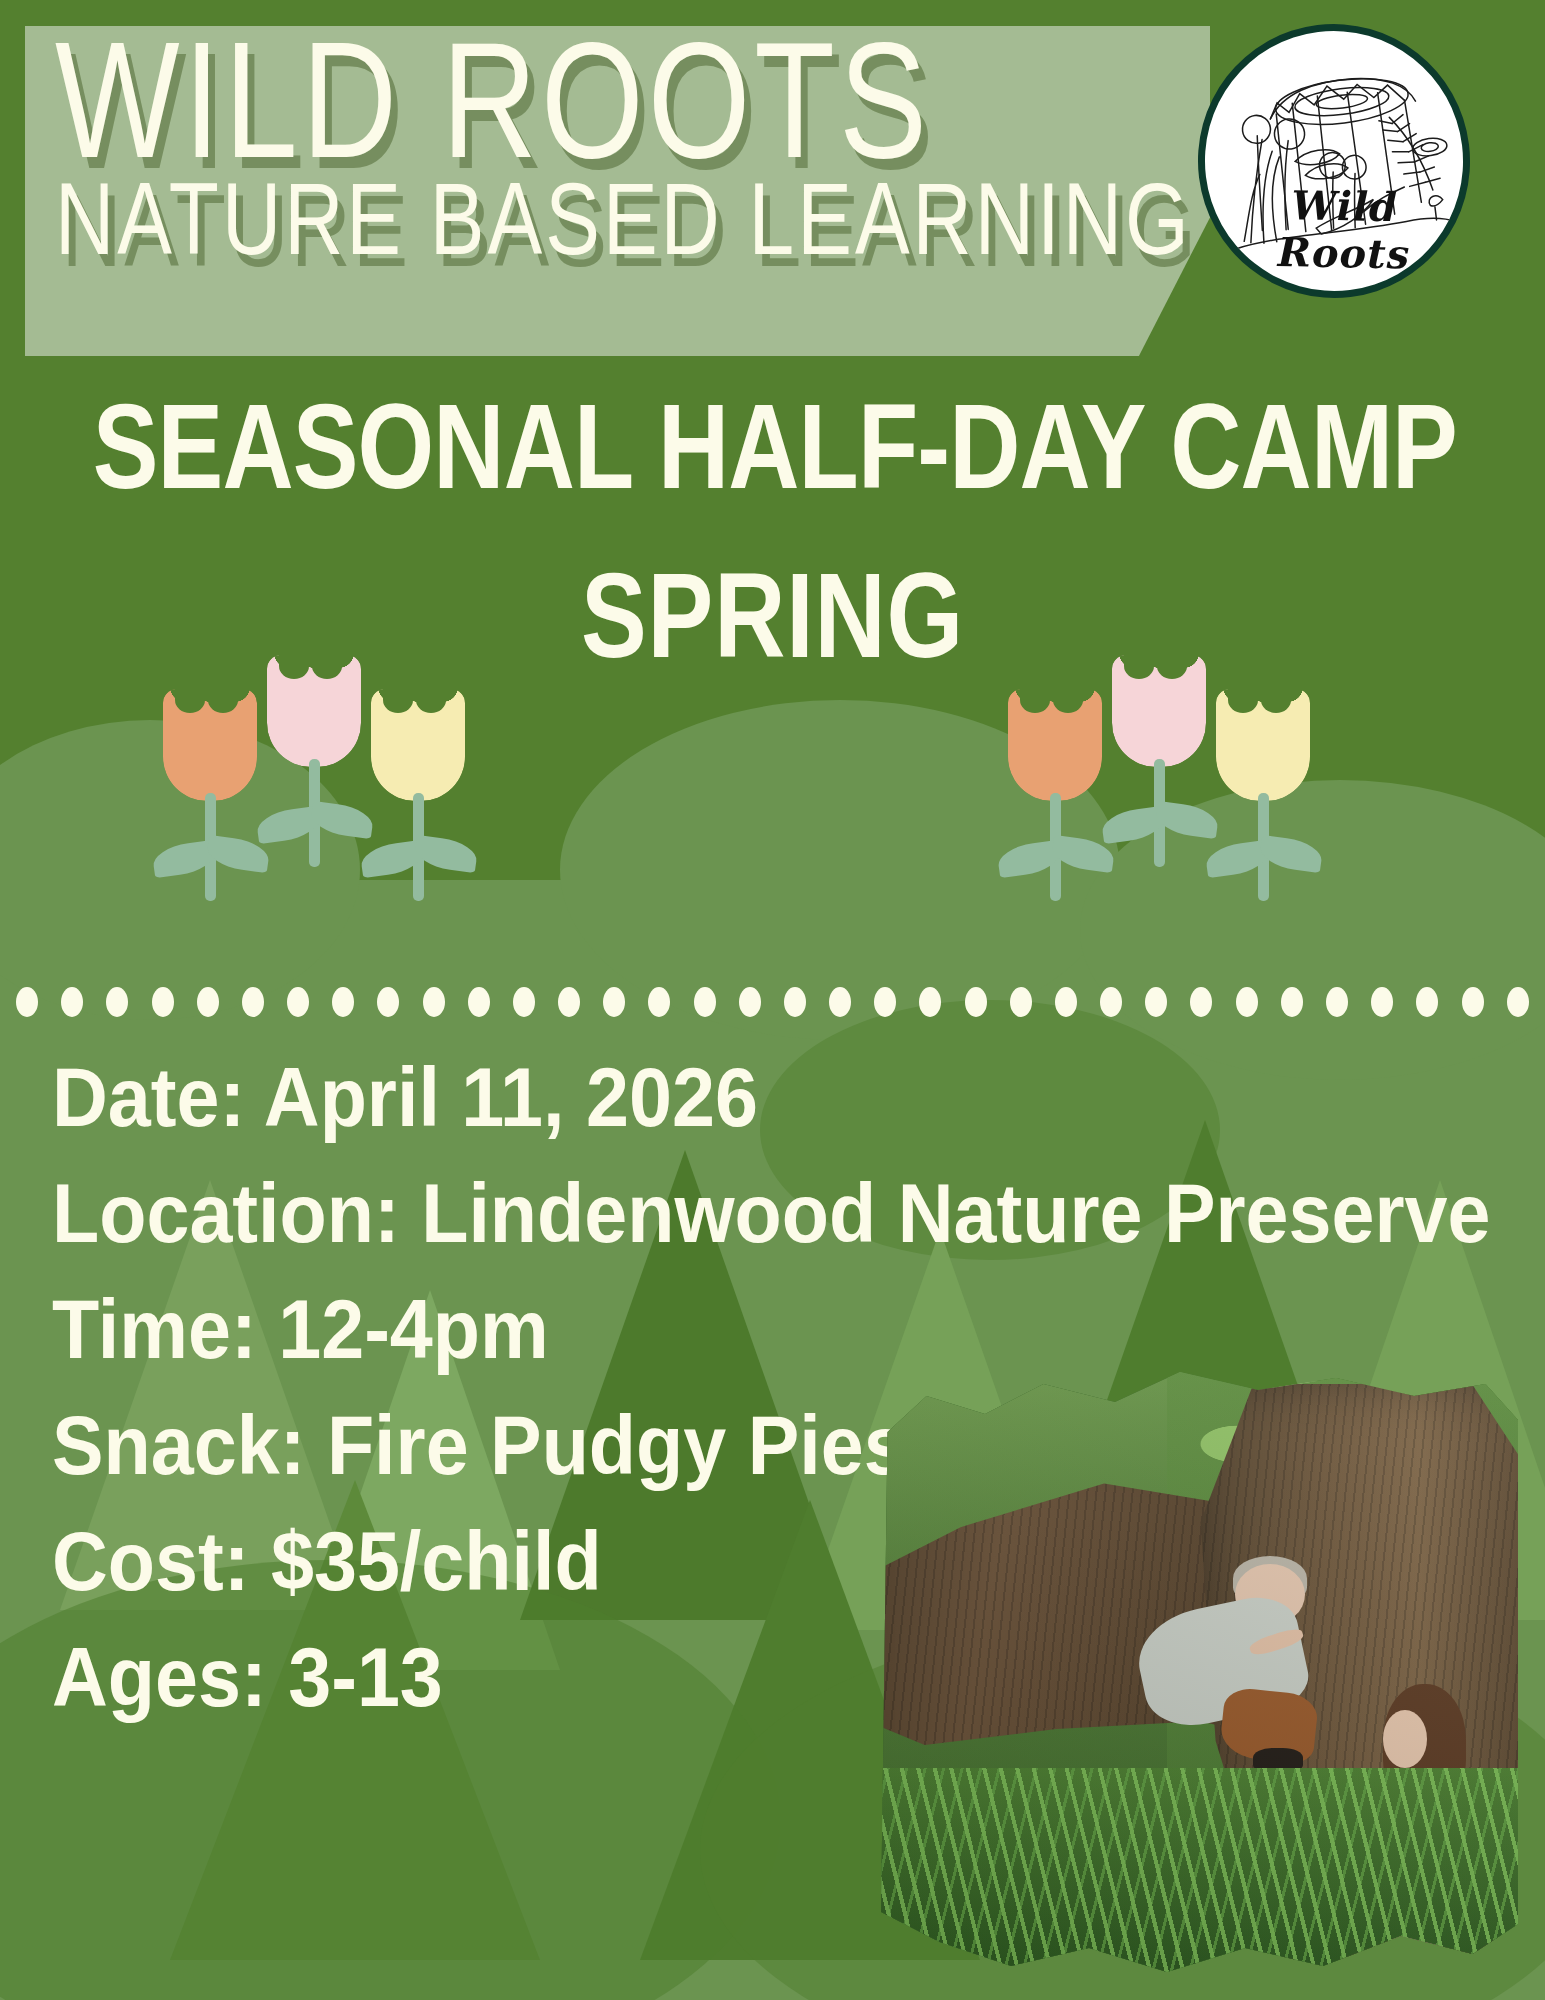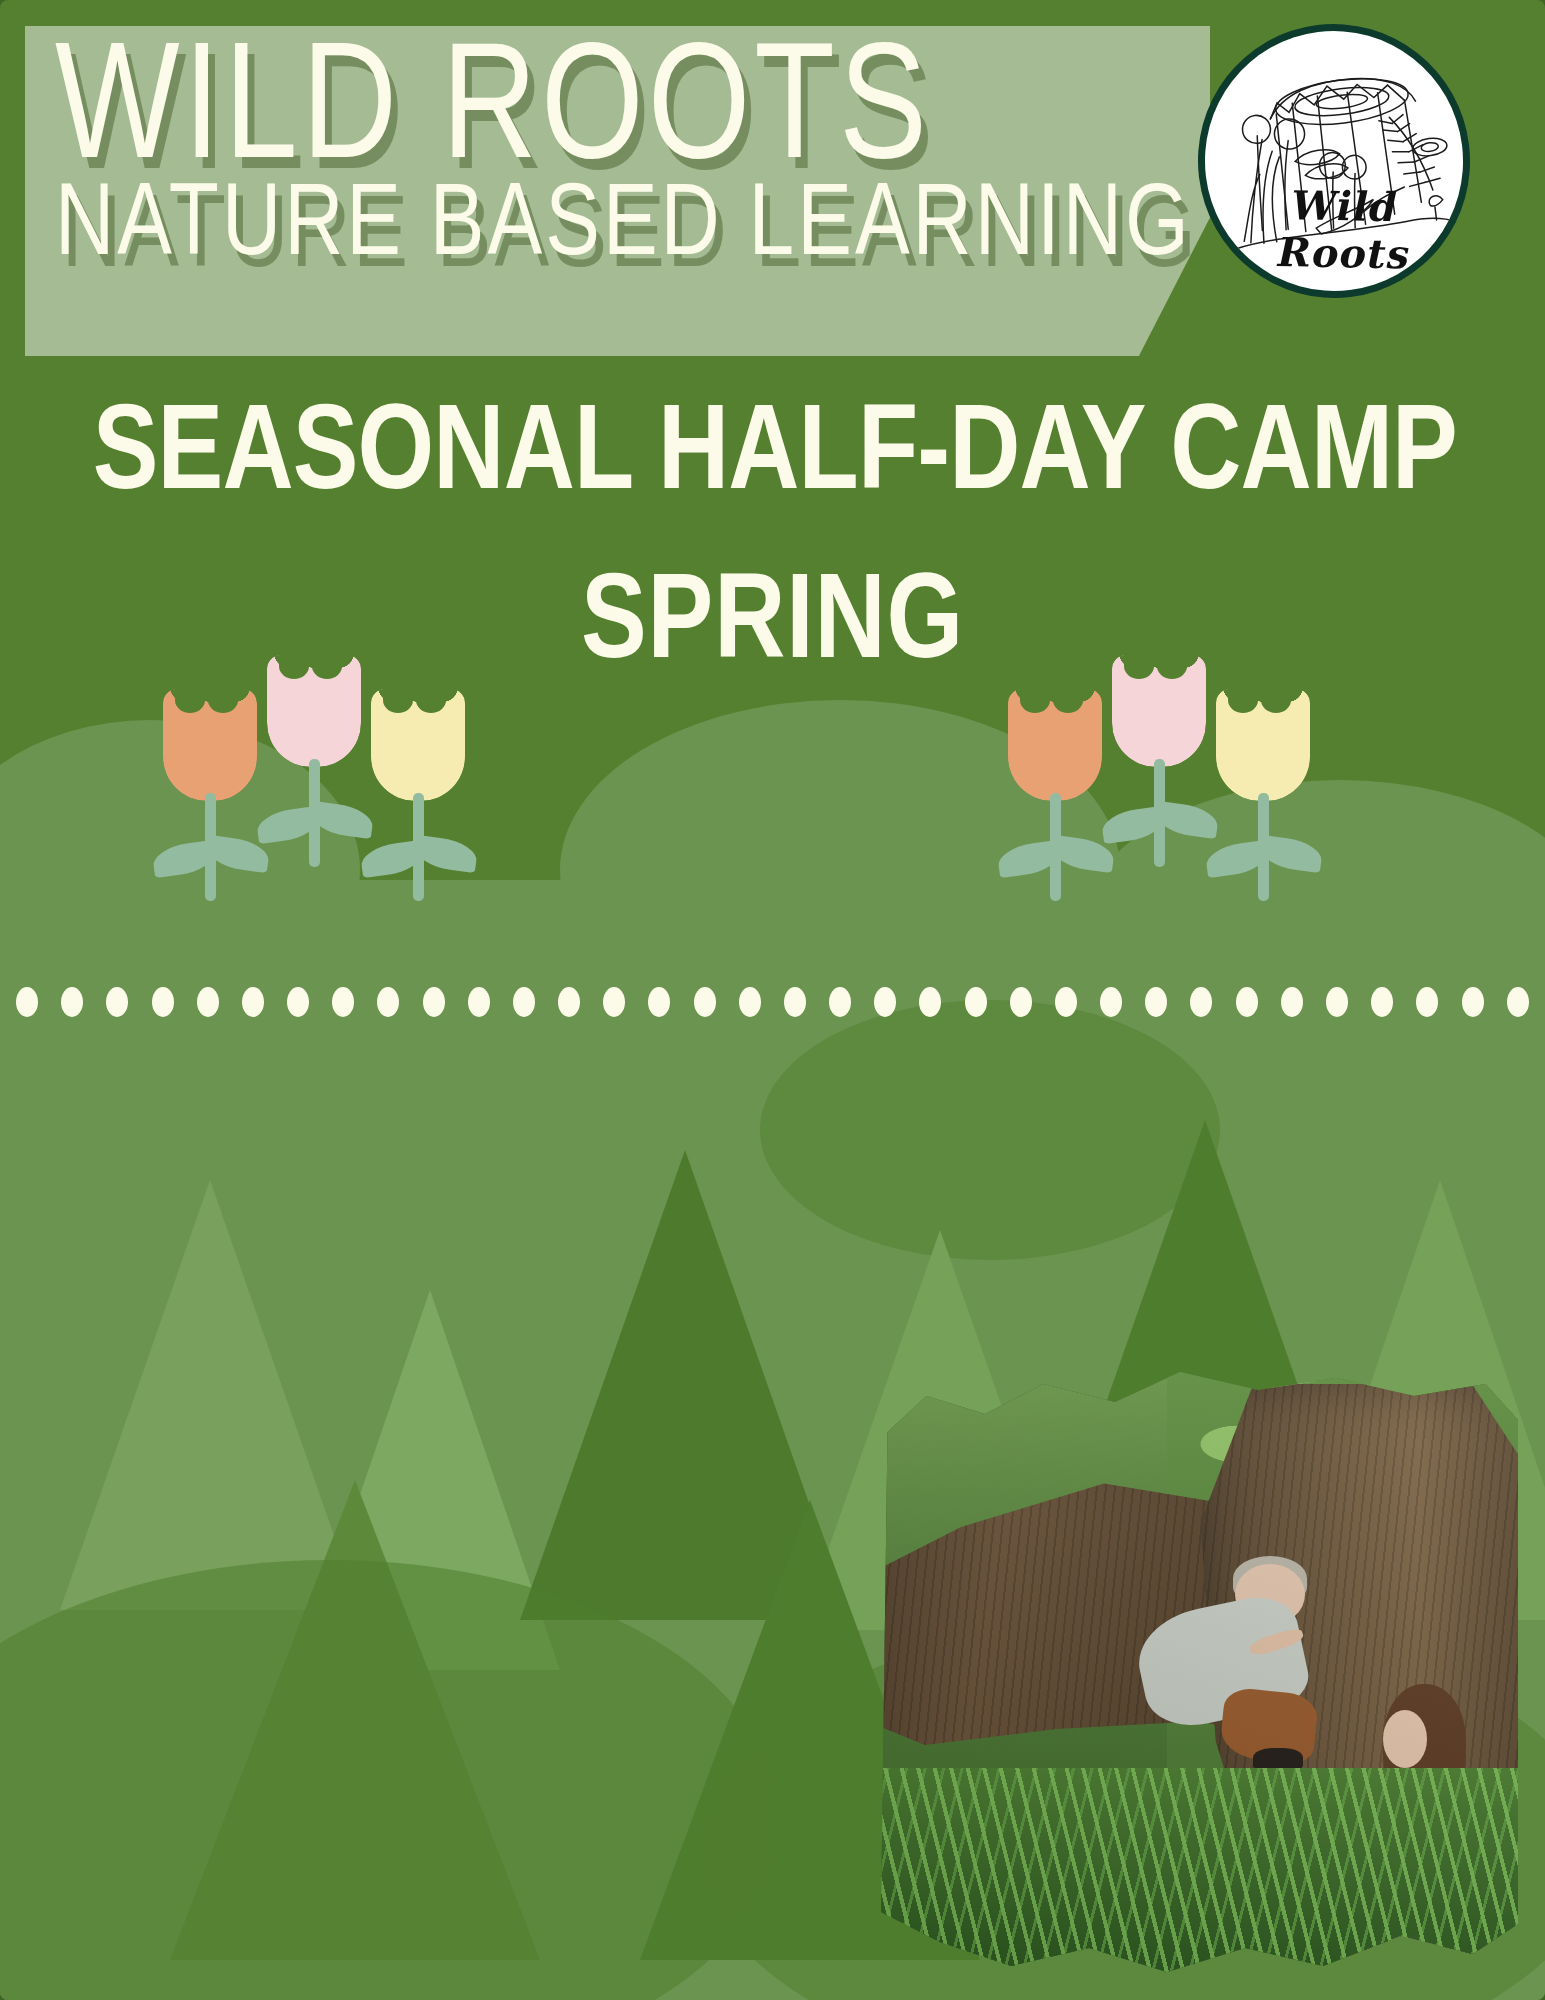--- a/index.html
+++ b/index.html
@@ -4,21 +4,20 @@
 <style>
   html,body{margin:0;padding:0;background:#3f6426;}
   body{font-family:"Liberation Sans",sans-serif;}
 
   #poster{
     position:relative;
     width:1545px;height:2000px;
     overflow:hidden;
     background:#54802f;
     box-sizing:border-box;
-    border-radius:8px;
   }
 
   
   .bg-layer{position:absolute;inset:0;overflow:hidden;pointer-events:none;}
   .bg-bottom{
     position:absolute;left:0;right:0;top:880px;bottom:0;
     background:#6b9450;
   }
   .tree{position:absolute;}
   .tree i{
@@ -448,20 +447,28 @@
       <span></span>
       <span></span>
       <span></span>
       <span></span>
       <span></span>
       <span></span>
       <span></span>
       <span></span>
     </div>
 
+  <div class="details">
+    <div class="detail-line">Date: April 11, 2026</div>
+    <div class="detail-line">Location: Lindenwood Nature Preserve</div>
+    <div class="detail-line">Time: 12-4pm</div>
+    <div class="detail-line">Snack: Fire Pudgy Pies</div>
+    <div class="detail-line">Cost: $35/child</div>
+    <div class="detail-line">Ages: 3-13</div>
+  </div>
 
   <div class="photo">
     <div class="sky"></div>
     <div class="foliage"></div>
     <div class="trunk-main">
         <div class="bark"></div>
       </div>
     <div class="trunk-right">
         <div class="bark"></div>
       </div>

